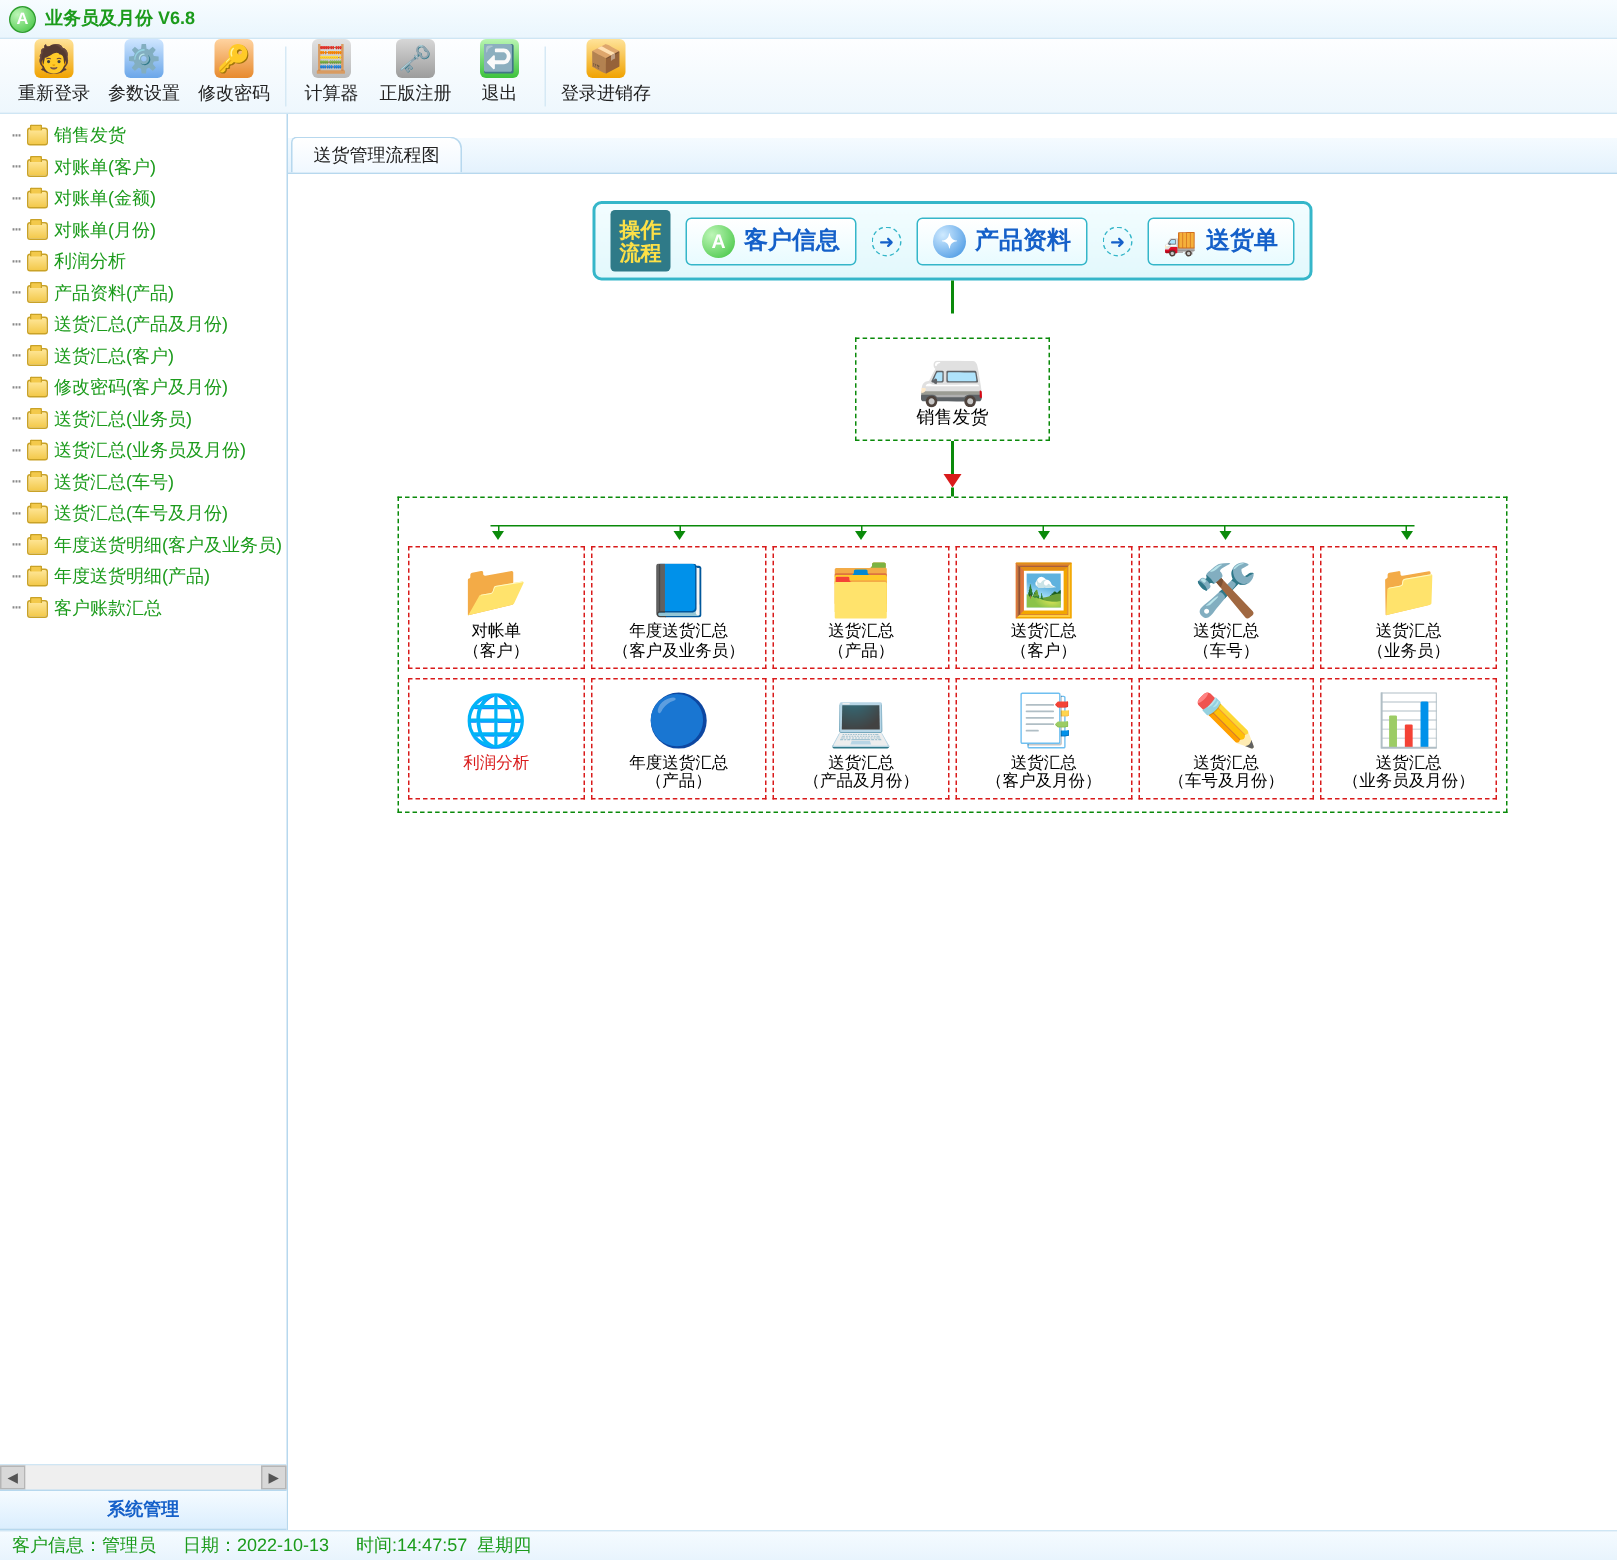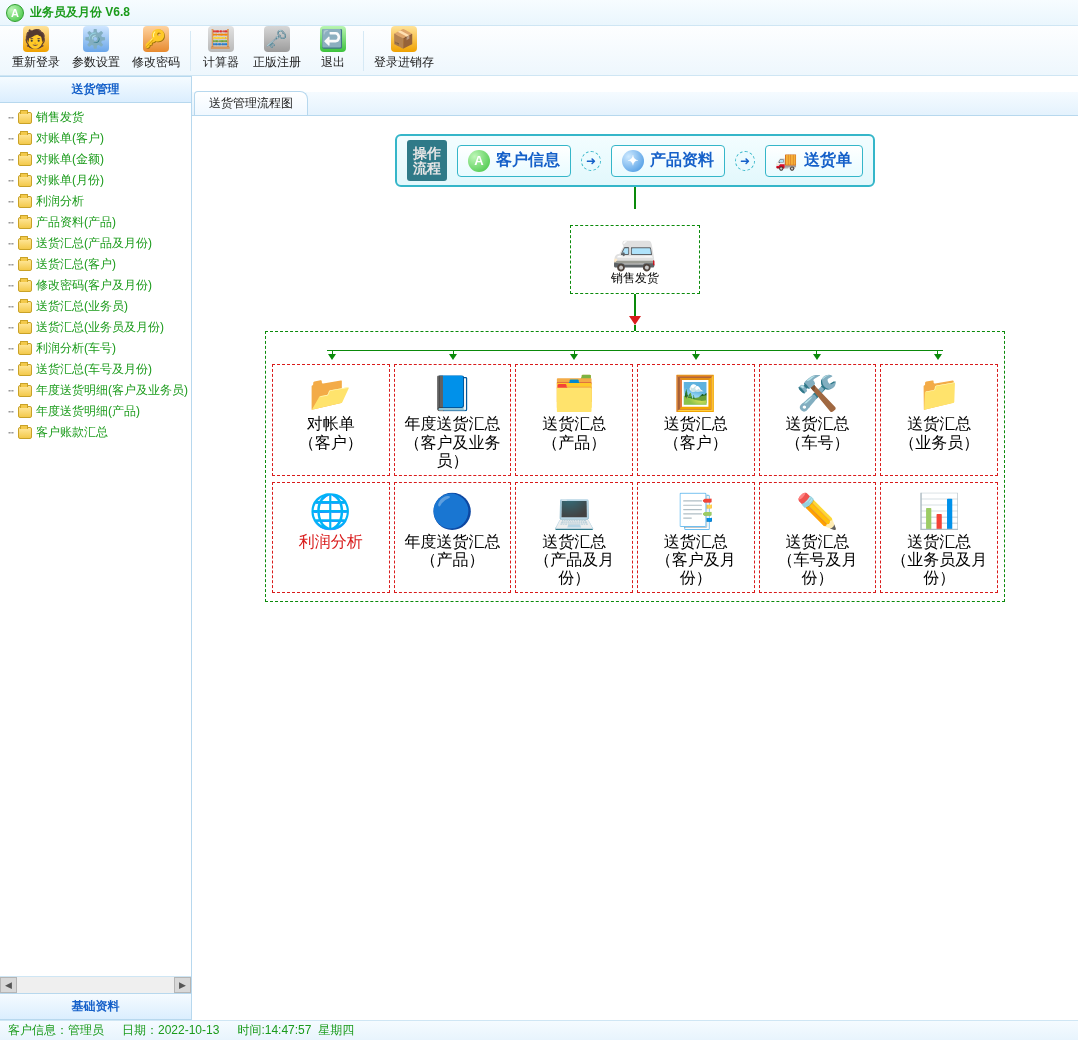--- a/index.html
+++ b/index.html
@@ -157,21 +157,21 @@
 .flowtop {
   display: flex; align-items: center; justify-content: center; gap: 10px;
   border: 2px solid #35b6c9;
   border-radius: 6px;
   background: linear-gradient(#f3fdff,#e2f8fc);
   padding: 4px 10px;
   width: fit-content;
   margin: 0 auto;
 }
 .flowlabel {
-  background: #2f7a88; color:#e5e5e5; font-weight:bold;
+  background: #2f7a88; color:#fde047; font-weight:bold;
   padding: 6px 6px; border-radius: 3px; text-align:center; font-size:14px; line-height:1.05;
 }
 .flowbox {
   border: 1px solid #35b6c9;
   border-radius: 4px;
   background: linear-gradient(#fff,#e8fbff);
   padding: 4px 10px;
   display:flex; align-items:center; gap:6px;
   font-size: 16px; color:#1560c9; font-weight:bold;
   cursor:pointer;
@@ -217,21 +217,21 @@
   display:flex; justify-content:center; gap:4px;
 }
 .cell {
   width: 118px;
   border: 1px dashed #d91b1b;
   padding: 6px 2px 4px 2px;
   text-align:center;
   cursor:pointer;
 }
 .cell .cicon{height:44px;display:flex;align-items:center;justify-content:center;font-size:34px}
-.cell .clabel{font-size:16px;line-height:1.15;white-space:pre-line}
+.cell .clabel{font-size:11px;line-height:1.15;white-space:pre-line}
 .cell .clabel.red{color:#d91b1b}
 
 .statusbar {
   height: 20px;
   background: linear-gradient(#f5fbff,#e8f4fd);
   border-top: 1px solid #cfe6f4;
   color: #1b9b1b;
   font-size: 12px;
   display:flex; align-items:center;
   padding-left:8px; gap: 18px;
@@ -274,21 +274,20 @@
     <div class="tool-sep"></div>
     <div class="toolbtn">
       <div class="toolicon" style="background: linear-gradient(rgb(255, 227, 154), rgb(240, 162, 0));">📦</div>
       <span>登录进销存</span>
     </div>
   </div>
 
 <div class="main">
 
   <div class="sidebar">
-    <div class="side-header">送货管理</div>
     <div class="side-tree" id="sidetree">
         <div class="tree-item">
           <span class="tree-dotted">⋯</span>
           <span class="folder-icon"></span>
           <span>销售发货</span>
         </div>
         <div class="tree-item">
           <span class="tree-dotted">⋯</span>
           <span class="folder-icon"></span>
           <span>对账单(客户)</span>
@@ -334,21 +333,21 @@
           <span>送货汇总(业务员)</span>
         </div>
         <div class="tree-item">
           <span class="tree-dotted">⋯</span>
           <span class="folder-icon"></span>
           <span>送货汇总(业务员及月份)</span>
         </div>
         <div class="tree-item">
           <span class="tree-dotted">⋯</span>
           <span class="folder-icon"></span>
-          <span>利润分析(车号)</span>
+          <span>送货汇总(车号)</span>
         </div>
         <div class="tree-item">
           <span class="tree-dotted">⋯</span>
           <span class="folder-icon"></span>
           <span>送货汇总(车号及月份)</span>
         </div>
         <div class="tree-item">
           <span class="tree-dotted">⋯</span>
           <span class="folder-icon"></span>
           <span>年度送货明细(客户及业务员)</span>
@@ -362,21 +361,21 @@
           <span class="tree-dotted">⋯</span>
           <span class="folder-icon"></span>
           <span>客户账款汇总</span>
         </div>
       </div>
     <div class="hscroll">
       <div class="arrow">◀</div>
       <div class="track"></div>
       <div class="arrow">▶</div>
     </div>
-    <div class="side-footer">基础资料</div>
+    <div class="side-footer">系统管理</div>
   </div>
 
   <div class="content">
     <div class="tabbar">
       <div class="tab">送货管理流程图</div>
     </div>
 
     <div class="canvas">
 
       <div class="flowtop">

